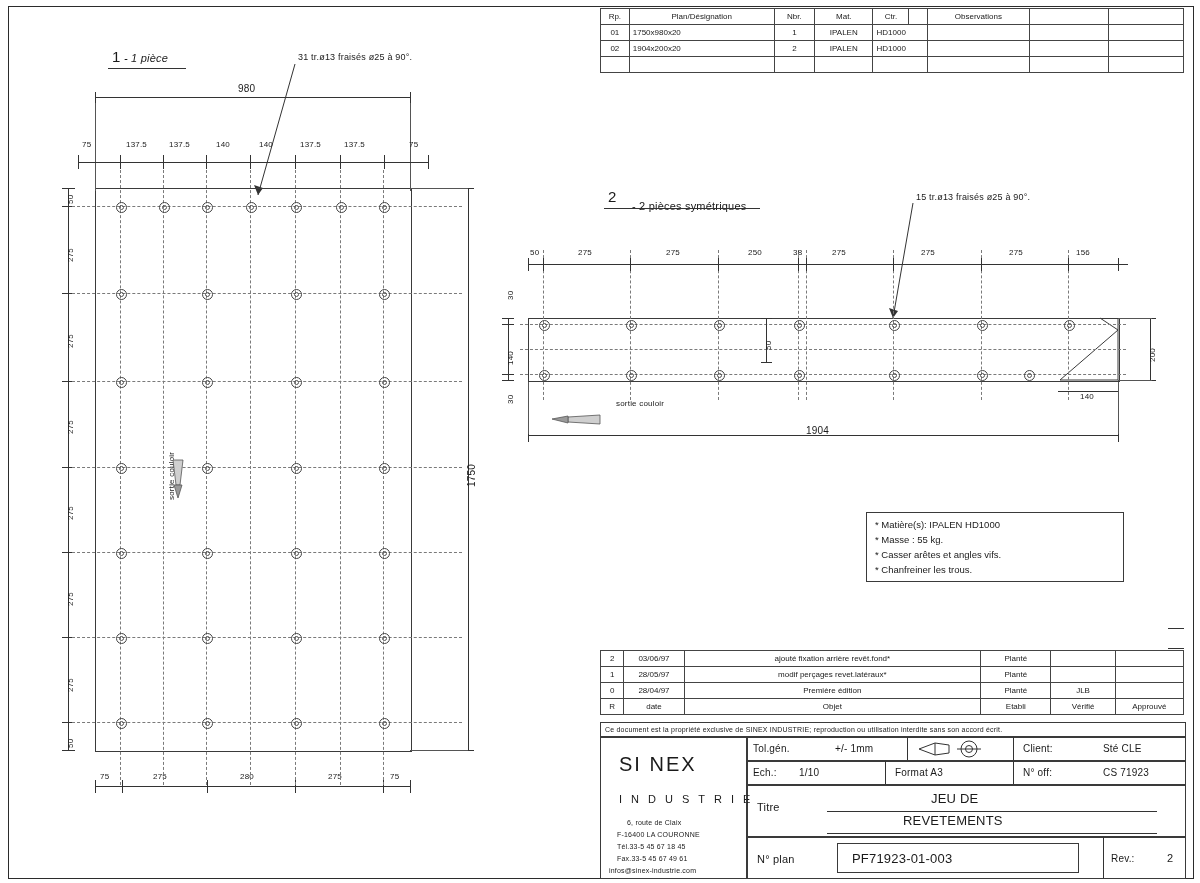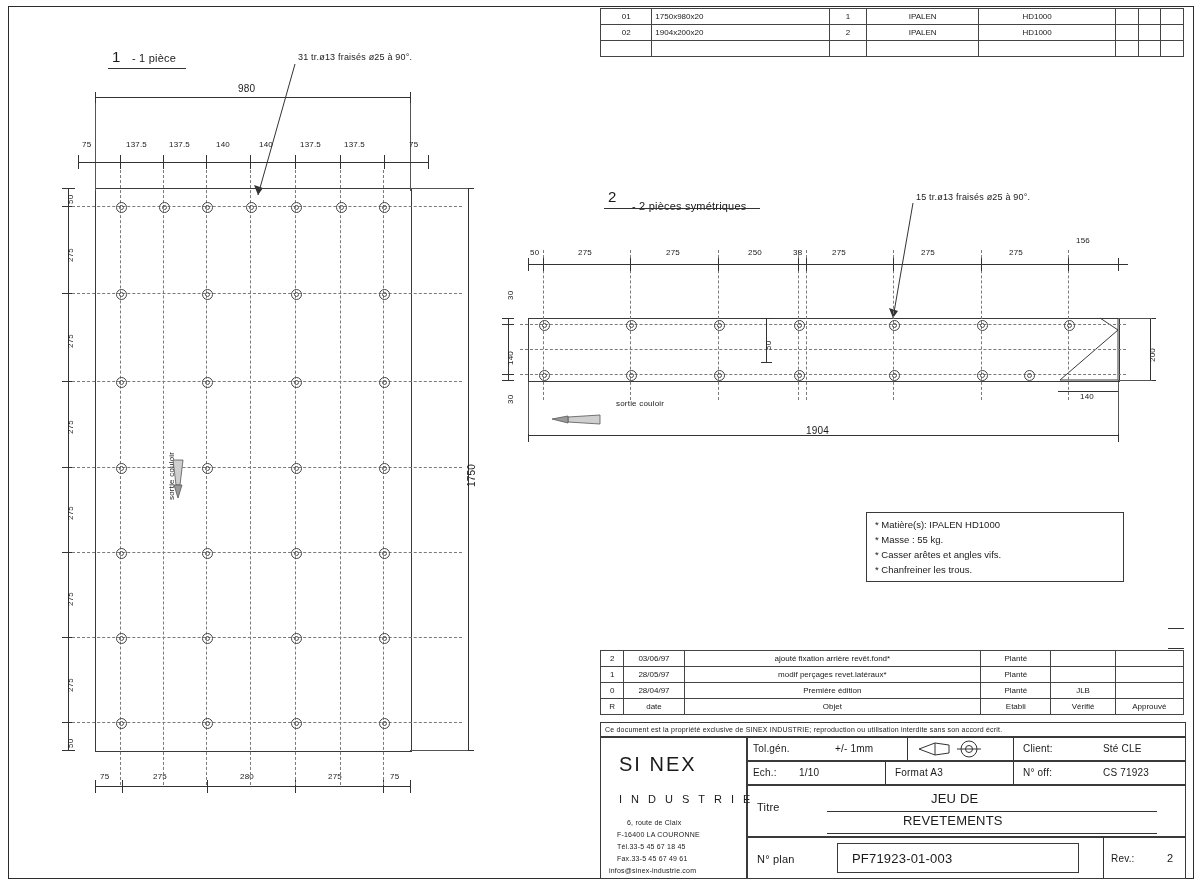--- a/index.html
+++ b/index.html
@@ -35,20 +35,31 @@
 </style>
 </head>
 <body>
 
 <div id="sheet">
   <div class="frame"></div>
 
   <div>
     <table class="tbl" style="left:600px;top:8px;width:584px;">
       <tbody>
+          <tr>
+        <td class="c" style="width:22px;">Rp.</td>
+        <td class="c" style="width:140px;">Plan/Désignation</td>
+        <td class="c" style="width:34px;">Nbr.</td>
+        <td class="c" style="width:52px;">Mat.</td>
+        <td class="c" style="width:14px;">Ctr.</td>
+        <td class="c" style="width:12px;"></td>
+        <td class="c" style="width:96px;">Observations</td>
+        <td class="c" style="width:74px;"></td>
+        <td class="c" style="width:70px;"></td>
+      </tr>
       <tr>
         <td class="c">01</td>
         <td>1750x980x20</td>
         <td class="c">1</td>
         <td class="c">IPALEN</td>
         <td class="c" style="border-right:none;">HD1000</td>
         <td class="c" style="border-left:none;"></td>
         <td></td>
         <td></td>
         <td></td>
@@ -75,21 +86,21 @@
         <td></td>
         <td></td>
       </tr>
     </tbody>
       </table>
   </div>
 
   <div>
 
     <div class="txt s15" style="left:112px;top:48px;">1</div>
-    <div class="txt s11" style="left:132px;top:52px;">- 1 pièce</div>
+    <div class="txt s11" style="left:124px;top:52px;font-style:italic;">- 1 pièce</div>
     <div class="ln hln" style="left:108px;top:68px;width:78px;"></div>
 
     <div class="txt s9" style="left:298px;top:52px;font-size:9px;">31 tr.ø13 fraisés ø25 à 90°.</div>
     <svg style="left:0;top:0;width:1200px;height:883px;">
       <polyline points="295,64 258,195" fill="none" stroke="#333" stroke-width="1"></polyline>
       <polygon points="258,195 254,185 263,188" fill="#333"></polygon>
     </svg>
 
     <div class="plate" style="left:95px;top:188px;width:315px;height:562px;"></div>
 
@@ -279,21 +290,21 @@
     <div class="ln vln" style="left:1068px;top:258px;height:13px;"></div>
     <div class="ln vln" style="left:1118px;top:258px;height:13px;"></div>
     <div class="txt s8" style="left:530px;top:248px;">50</div>
     <div class="txt s8" style="left:578px;top:248px;">275</div>
     <div class="txt s8" style="left:666px;top:248px;">275</div>
     <div class="txt s8" style="left:748px;top:248px;">250</div>
     <div class="txt s8" style="left:793px;top:248px;">38</div>
     <div class="txt s8" style="left:832px;top:248px;">275</div>
     <div class="txt s8" style="left:921px;top:248px;">275</div>
     <div class="txt s8" style="left:1009px;top:248px;">275</div>
-    <div class="txt s8" style="left:1076px;top:236px;">156</div>
+    <div class="txt s8" style="left:1076px;top:248px;">156</div>
 
     <div class="ln vln" style="left:508px;top:318px;height:62px;"></div>
     <div class="ln hln" style="left:502px;top:318px;width:12px;"></div>
     <div class="ln hln" style="left:502px;top:324px;width:12px;"></div>
     <div class="ln hln" style="left:502px;top:374px;width:12px;"></div>
     <div class="ln hln" style="left:502px;top:380px;width:12px;"></div>
     <div class="txt s8 rot" style="left:506px;top:300px;">30</div>
     <div class="txt s8 rot" style="left:506px;top:365px;">140</div>
     <div class="txt s8 rot" style="left:506px;top:404px;">30</div>
 

